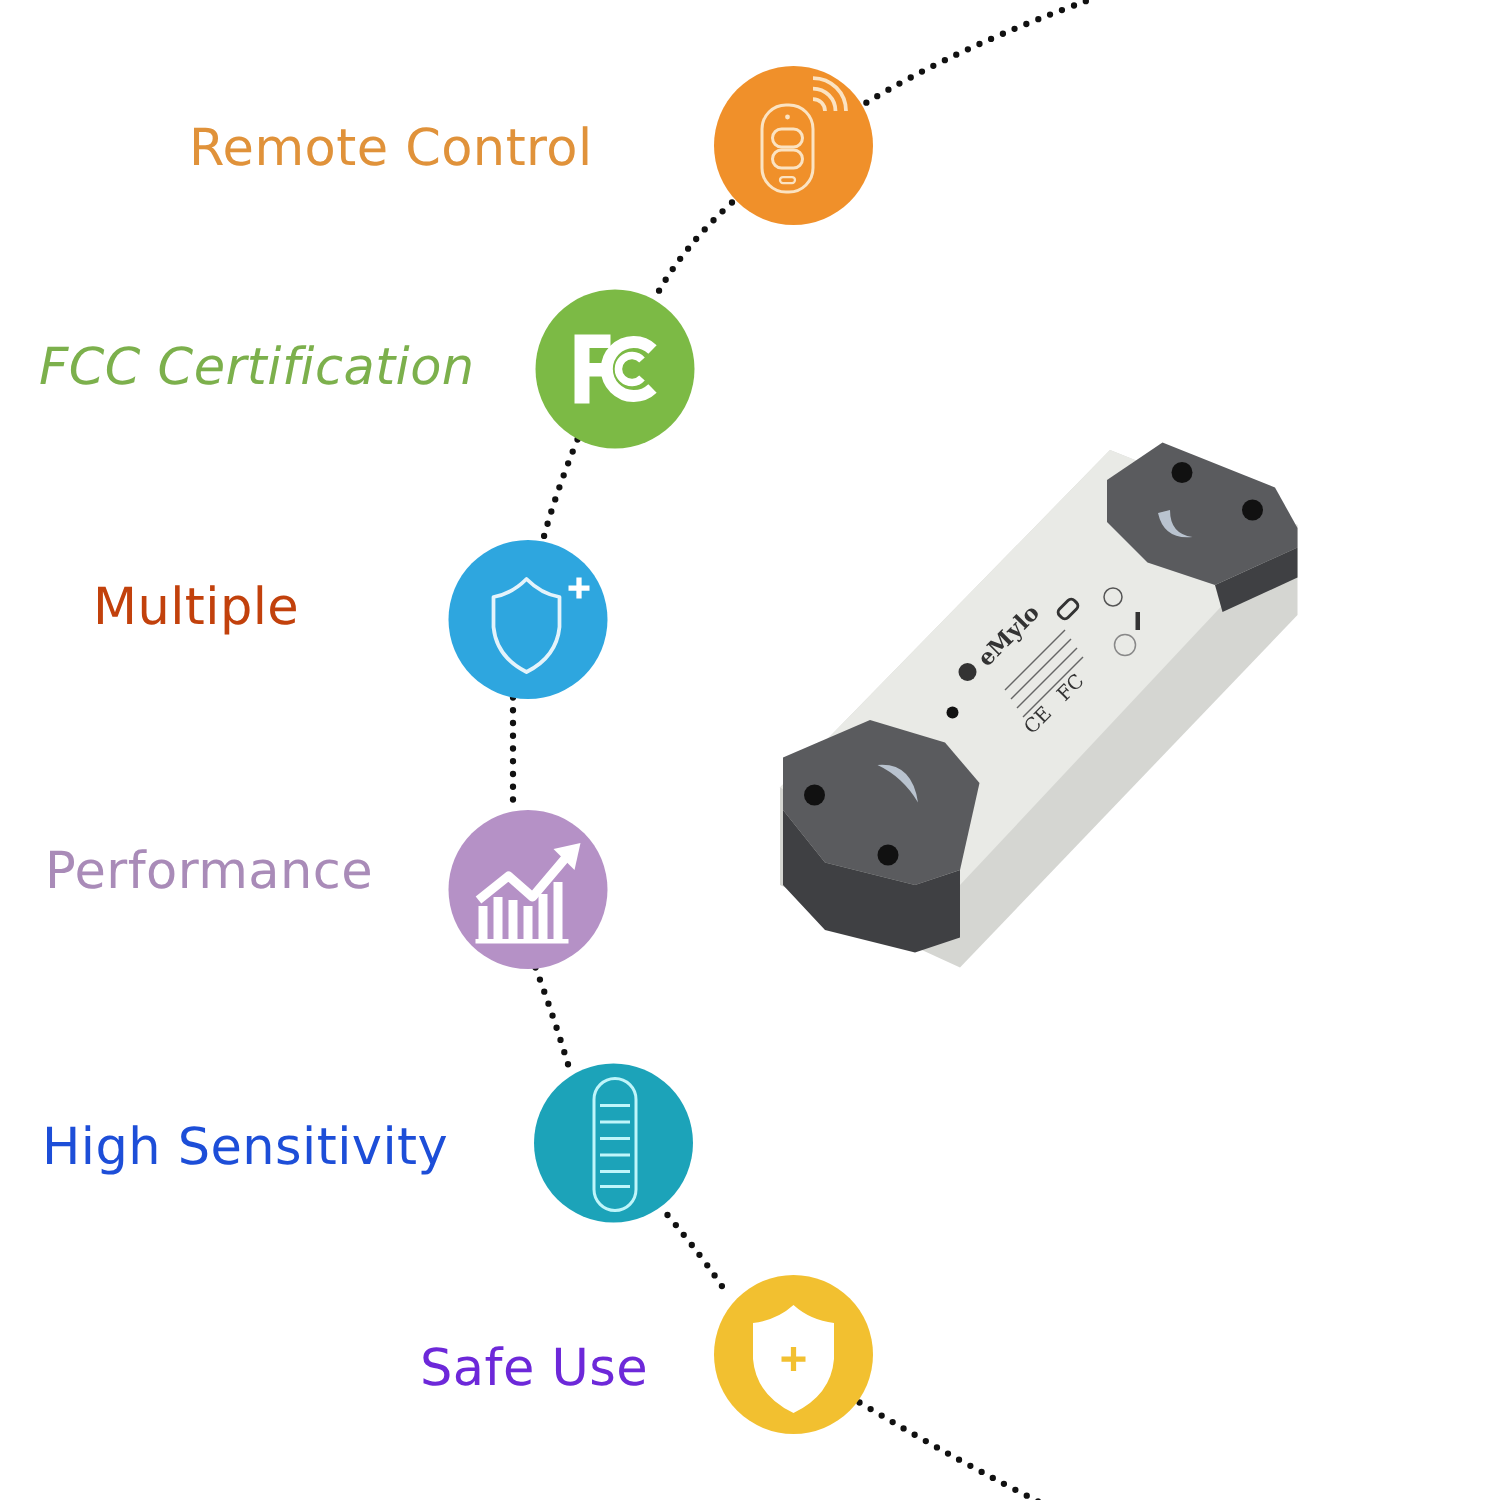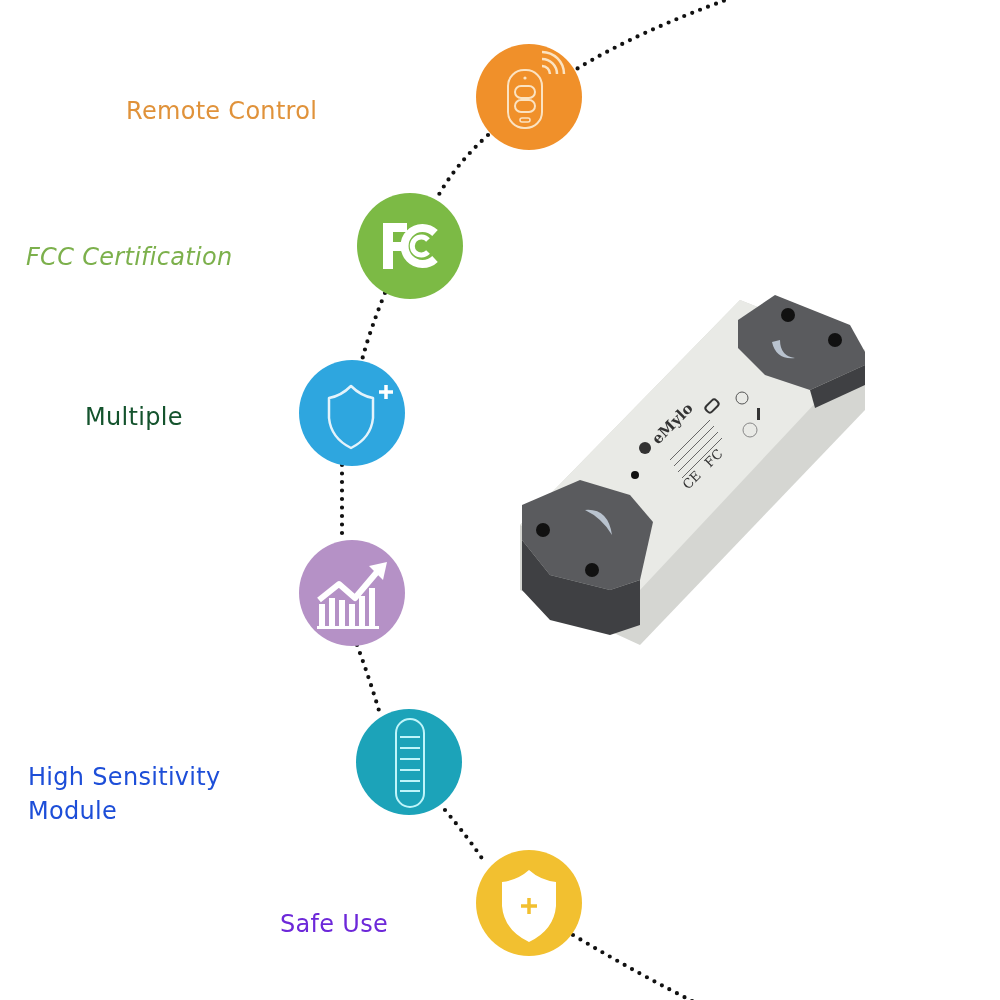--- a/index.html
+++ b/index.html
@@ -1,18 +1,18 @@
 <!DOCTYPE html>
 <html><head>
 <meta charset="utf-8">
 <style>
   html, body { margin:0; padding:0; background:#ffffff; }
   body { width:1000px; height:1000px; position:relative; overflow:hidden; font-family:"DejaVu Sans", sans-serif; }
   .arc { position:absolute; left:0; top:0; width:1000px; height:1000px; }
-  .feature-label { position:absolute; font-size:24px; line-height:34px; letter-spacing:0.3px; white-space:nowrap;margin-top:12px; }
+  .feature-label { position:absolute; font-size:34px; line-height:34px; letter-spacing:0.3px; white-space:nowrap; }
   .feature-circle { position:absolute; width:106px; height:106px; border-radius:50%; }
   .feature-circle svg { position:absolute; left:0; top:0; width:106px; height:106px; }
   .device { position:absolute; left:510px; top:290px; width:360px; height:360px; }
   .device svg { width:360px; height:360px; }
 </style>
 </head>
 <body>
 
 <svg class="arc" viewBox="0 0 1000 1000">
   <path d="M 740 -5 Q 640 30 575 70 M 488 135 Q 455 165 437 198 M 385 293 Q 370 330 362 360 M 342 465 L 342 540 M 357 645 Q 370 680 380 714 M 445 810 Q 470 840 483 860 M 573 935 Q 640 975 700 1005" fill="none" stroke="#111" stroke-width="4.2" stroke-linecap="round" stroke-dasharray="0 8.5"></path>
@@ -38,51 +38,51 @@
   <span>FCC Certification</span>
 </div>
 <div class="feature-circle" style="left:357px; top:193px; background:#7CBA45;">
   <svg viewBox="0 0 106 106">
     <path d="M 26 30 L 50 30 L 50 39 L 36 39 L 36 49 L 48 49 L 48 58 L 36 58 L 36 76 L 26 76 Z" fill="#ffffff"></path>
     <path d="M 78 40 A 18 18 0 1 0 78 66" fill="none" stroke="#ffffff" stroke-width="8"></path>
     <path d="M 71 47 A 9 9 0 1 0 71 59" fill="none" stroke="#ffffff" stroke-width="5"></path>
   </svg>
 </div>
 
-<div class="feature-label" style="left:85px; top:388px; color:#14532d;">
+<div class="feature-label" style="left:62px; top:388px; color:#c2410c;">
   <div>Multiple</div>
 </div>
 <div class="feature-circle" style="left:299px; top:360px; background:#2EA6DF;">
   <svg viewBox="0 0 106 106">
     <path d="M 52 34 Q 42 44 30 46 L 30 66 Q 32 86 52 96 Q 72 86 74 66 L 74 46 Q 62 44 52 34 Z" fill="none" stroke="#E4F3FB" stroke-width="2.5" stroke-linejoin="round" transform="translate(0,-8)"></path>
     <path d="M 80 32 L 94 32 M 87 25 L 87 39" stroke="#ffffff" stroke-width="3.5"></path>
   </svg>
 </div>
 
 <div class="feature-label" style="left:30px; top:564px; color:#A98BB8;">
+  <div>Performance</div>
 </div>
 <div class="feature-circle" style="left:299px; top:540px; background:#B591C6;">
   <svg viewBox="0 0 106 106">
     <g fill="#ffffff">
       <rect x="20" y="64" width="6" height="22"></rect>
       <rect x="30" y="58" width="6" height="28"></rect>
       <rect x="40" y="60" width="6" height="26"></rect>
       <rect x="50" y="64" width="6" height="22"></rect>
       <rect x="60" y="56" width="6" height="30"></rect>
       <rect x="70" y="48" width="6" height="38"></rect>
       <rect x="18" y="86" width="62" height="3"></rect>
     </g>
     <path d="M 20 60 L 40 44 L 56 58 L 78 32" fill="none" stroke="#ffffff" stroke-width="6" stroke-linejoin="round"></path>
     <path d="M 70 26 L 88 22 L 84 40 Z" fill="#ffffff"></path>
   </svg>
 </div>
 
 <div class="feature-label" style="left:28px; top:748px; color:#1d4ed8;">
   <div>High Sensitivity</div>
-  <div>Module</div>
 </div>
 <div class="feature-circle" style="left:356px; top:709px; background:#1CA3B9;">
   <svg viewBox="0 0 106 106">
     <rect x="40" y="10" width="28" height="88" rx="14" fill="none" stroke="#BFF5FA" stroke-width="2"></rect>
     <g stroke="#BFF5FA" stroke-width="2">
       <line x1="44" y1="28" x2="64" y2="28"></line>
       <line x1="44" y1="39" x2="64" y2="39"></line>
       <line x1="44" y1="50" x2="64" y2="50"></line>
       <line x1="44" y1="61" x2="64" y2="61"></line>
       <line x1="44" y1="72" x2="64" y2="72"></line>

